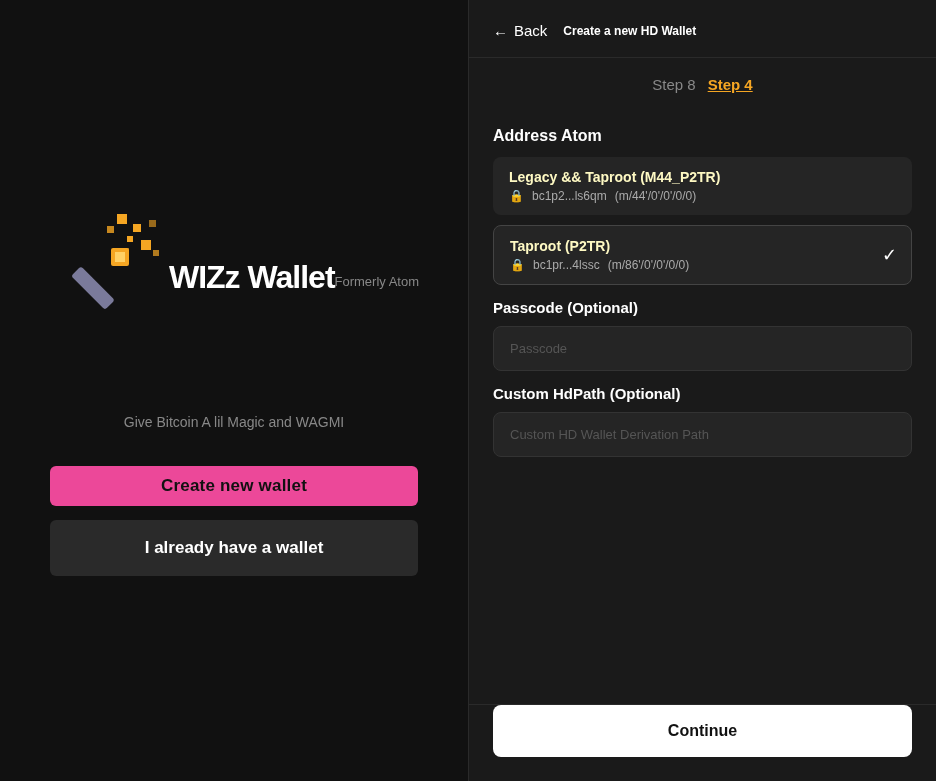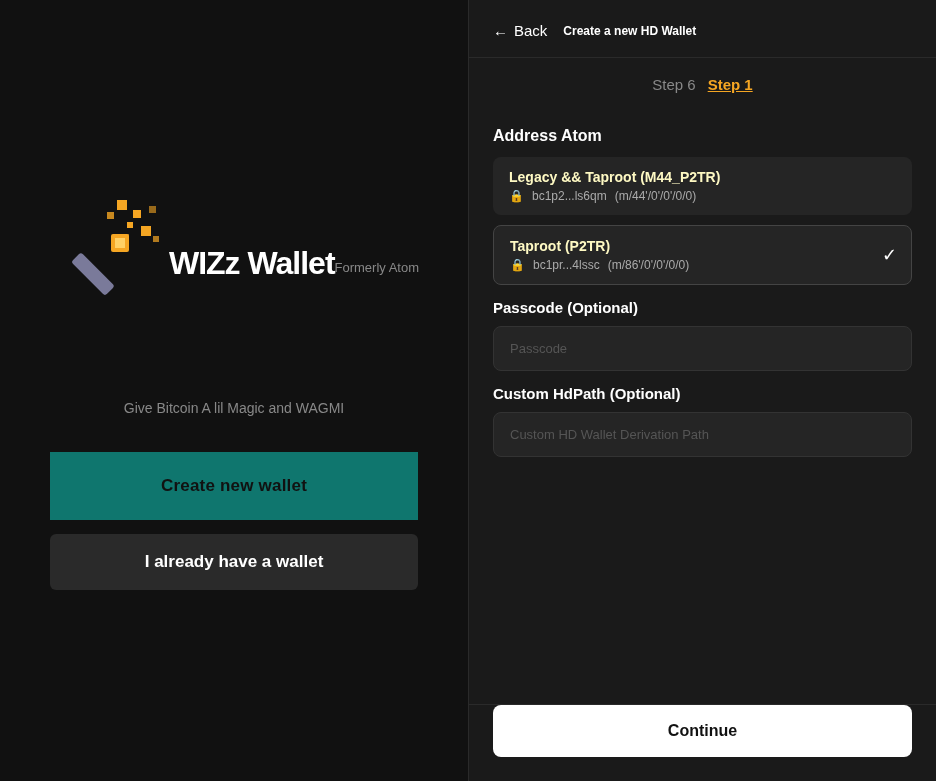--- a/index.html
+++ b/index.html
@@ -63,25 +63,25 @@
 
     .tagline {
       font-size: 14px;
       color: #888;
       text-align: center;
       margin-bottom: 36px;
     }
 
     .btn-primary {
       width: 368px;
-      height: 68px;
-      background: #0f766e;
+      height: 40px;
+      background: #ec4899;
       color: #111;
       border: none;
-      border-radius: 0;
+      border-radius: 6px;
       font-size: 17px;
       font-weight: 700;
       cursor: pointer;
       margin-bottom: 14px;
       letter-spacing: 0.2px;
     }
 
     .btn-secondary {
       width: 368px;
       height: 56px;
@@ -283,22 +283,22 @@
 <div class="right-panel">
   <div class="right-header">
     <button class="back-btn">
       <span>←</span>
       <span>Back</span>
     </button>
     <span class="header-title">Create a new HD Wallet</span>
   </div>
 
   <div class="steps-row">
-    <span class="step-label">Step 6</span>
-    <span class="step-active">Step 1</span>
+    <span class="step-label">Step 8</span>
+    <span class="step-active">Step 4</span>
   </div>
 
   <div class="right-content">
     <div class="section-title">Address Atom</div>
 
     <div class="address-option">
       <div class="address-option-title">Legacy &amp;&amp; Taproot (M44_P2TR)</div>
       <div class="address-option-detail">
         <span>🔒</span>
         <span>bc1p2...ls6qm</span>

